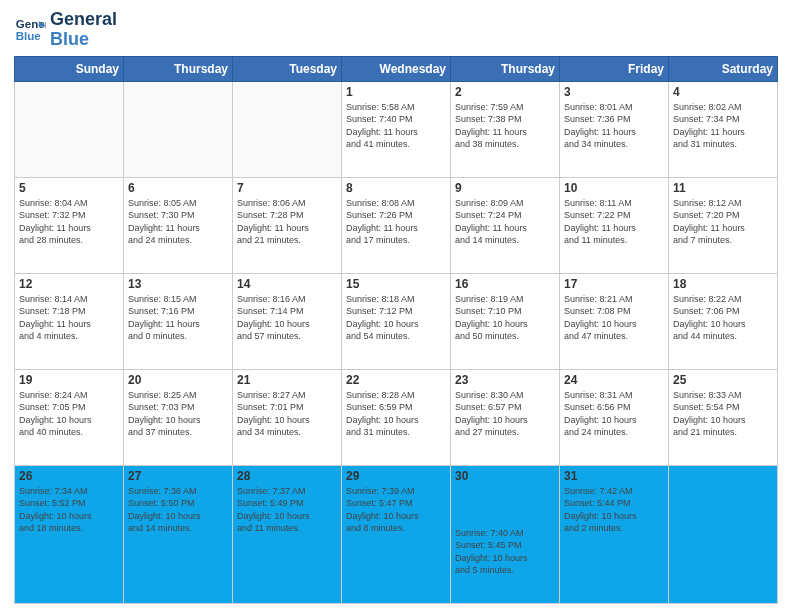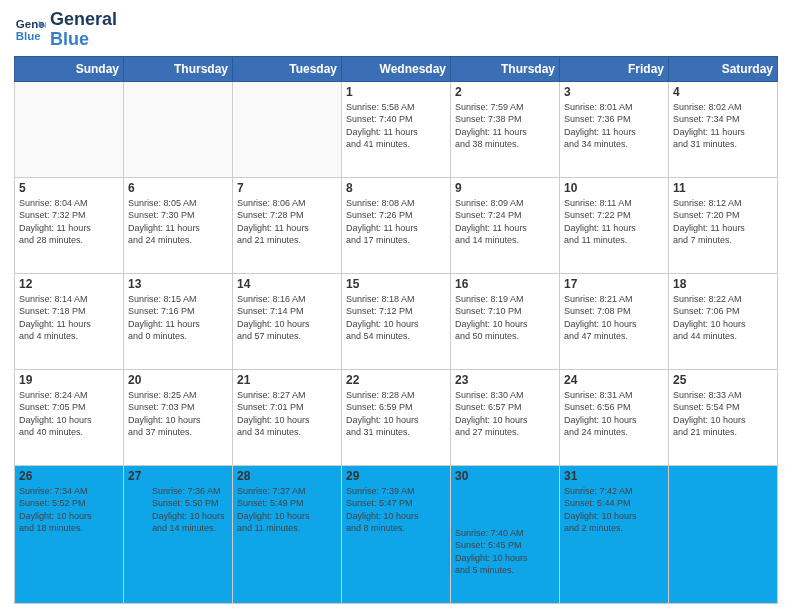--- a/index.html
+++ b/index.html
@@ -325,21 +325,21 @@
         <tr>
           <td>
             <span class="day-num">26</span>
             <div class="day-info" style="white-space: pre-line;">Sunrise: 7:34 AM
 Sunset: 5:52 PM
 Daylight: 10 hours
 and 18 minutes.</div>
           </td>
           <td>
             <span class="day-num">27</span>
-            <div class="day-info" style="white-space: pre-line; margin-left: 24px;">Sunrise: 7:36 AM
+            <div class="day-info" style="white-space: pre-line;">Sunrise: 7:36 AM
 Sunset: 5:50 PM
 Daylight: 10 hours
 and 14 minutes.</div>
           </td>
           <td>
             <span class="day-num">28</span>
             <div class="day-info" style="white-space: pre-line;">Sunrise: 7:37 AM
 Sunset: 5:49 PM
 Daylight: 10 hours
 and 11 minutes.</div>

